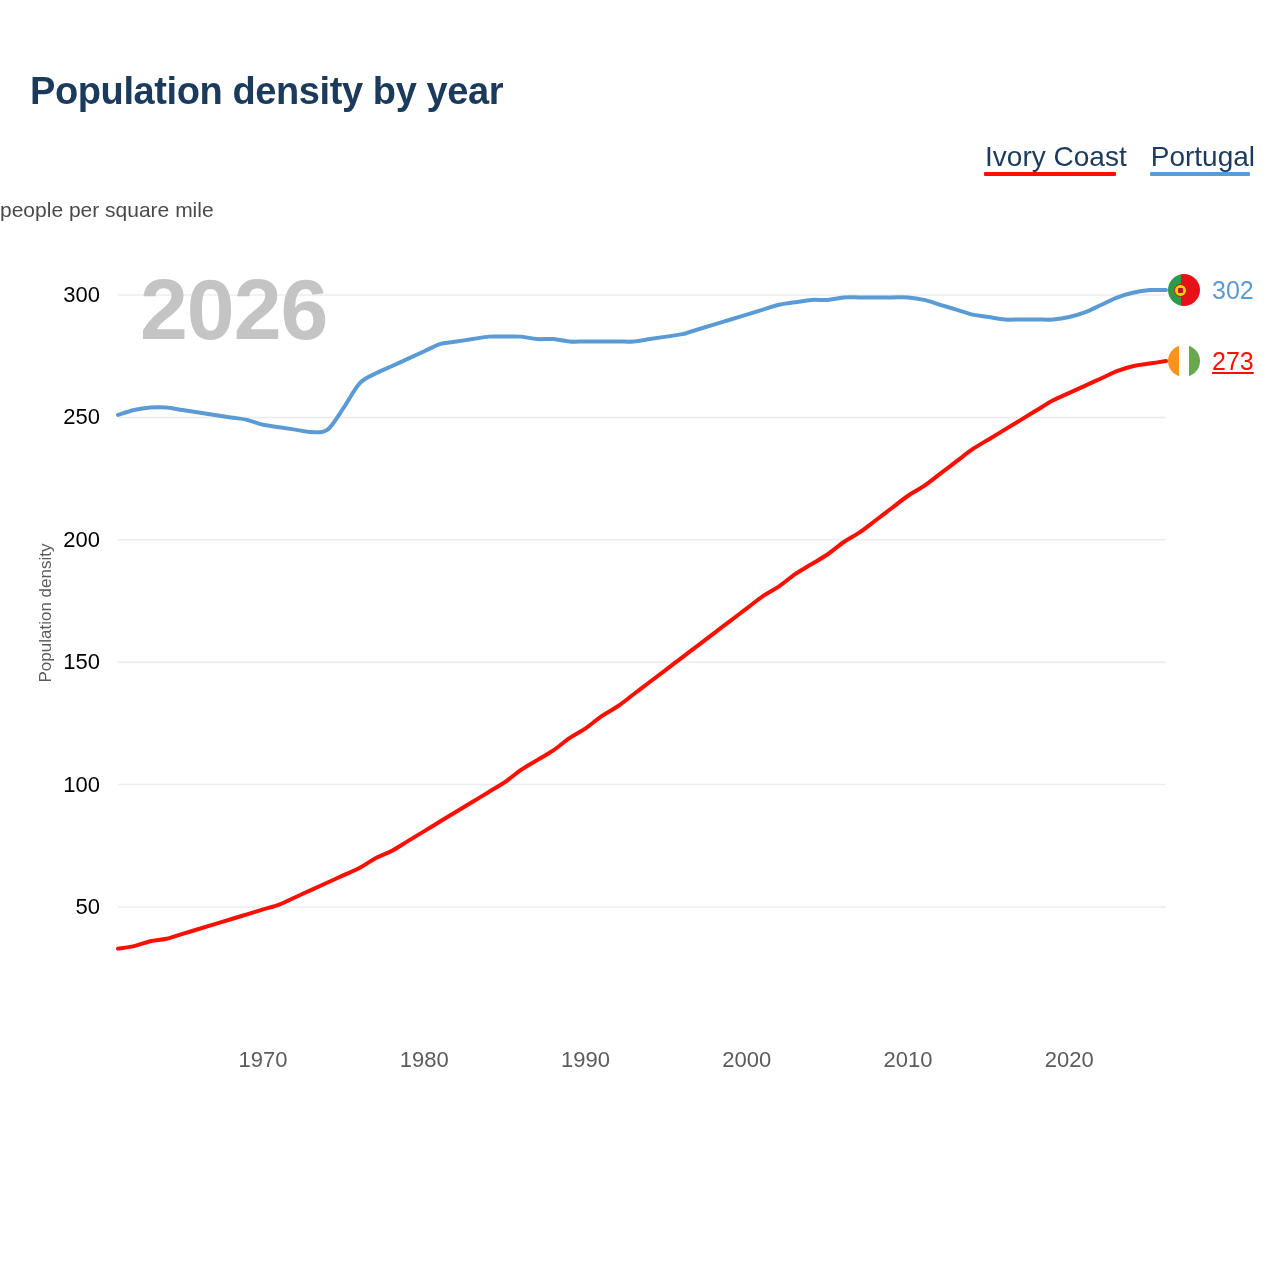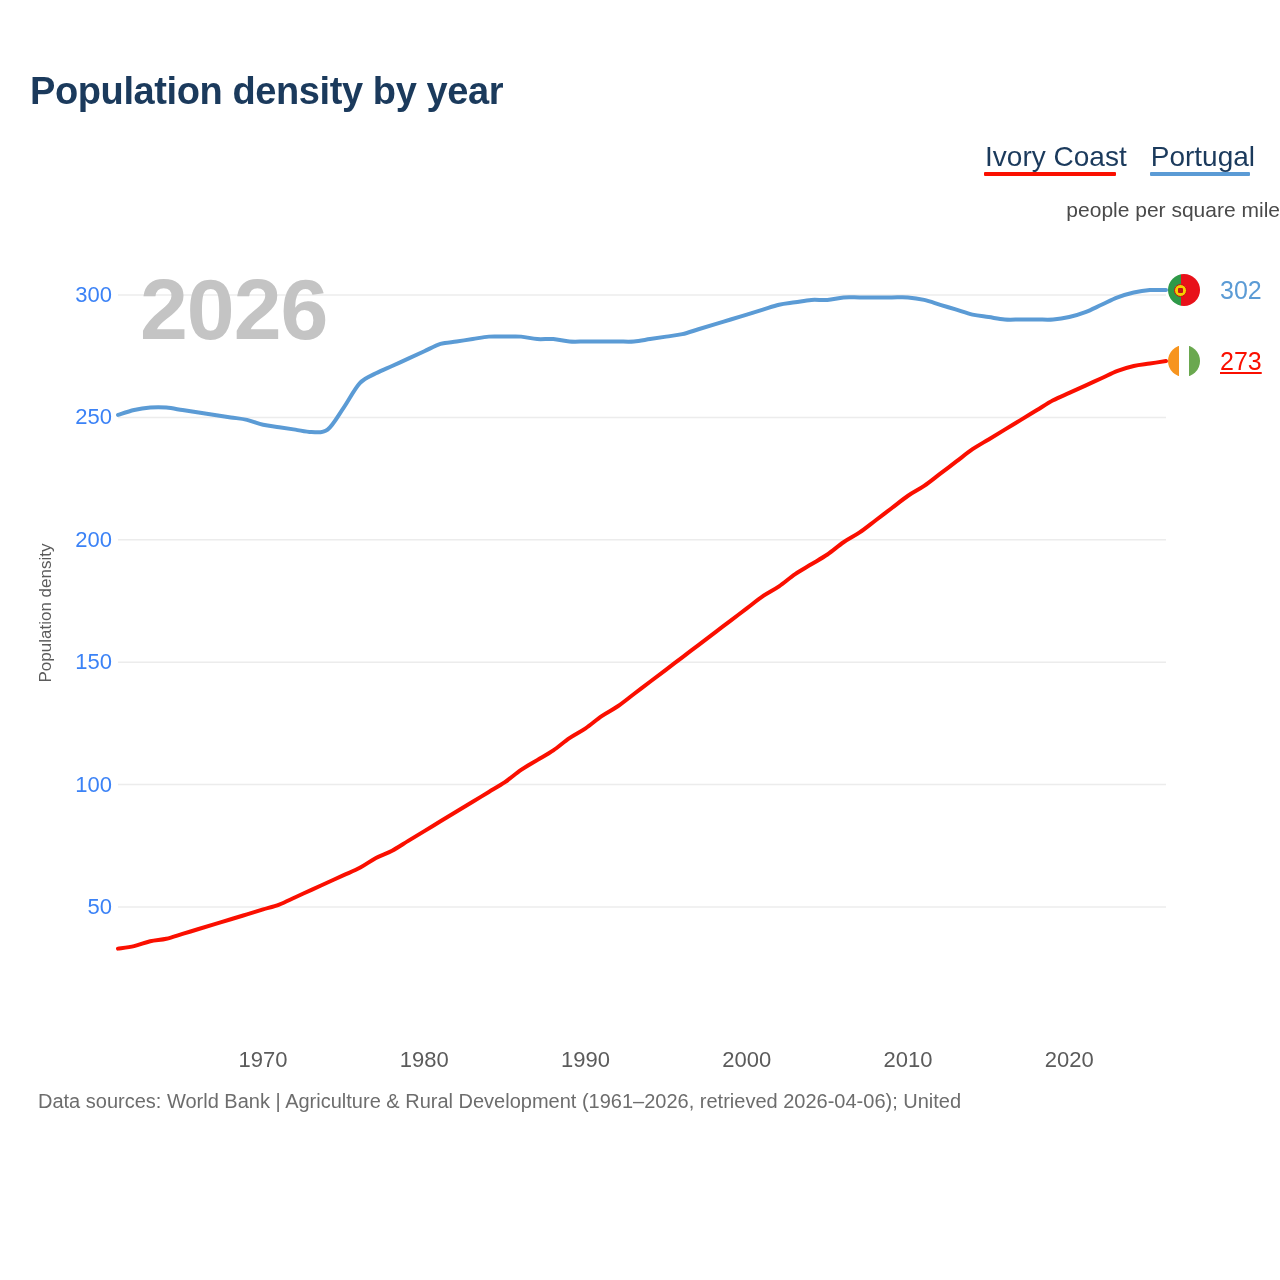--- a/index.html
+++ b/index.html
@@ -60,21 +60,21 @@
     margin-top: 2px;
     border-radius: 1px;
   }
 
   
   .chart-subtitle {
     position: absolute;
     left: 0;
     right: 0;
     top: 198px;
-    text-align: right;
+    text-align: left;
     font-size: 21px;
     color: #4a4a4a;
   }
 
   
   #plot {
     position: absolute;
     left: 0;
     top: 0;
     width: 1091px;
@@ -89,24 +89,24 @@
     font-weight: bold;
     color: #c4c4c4;
     letter-spacing: -1px;
     line-height: 1;
     user-select: none;
   }
 
   
   .y-tick-label {
     position: absolute;
-    right: 0;
+    right: 12px;
     text-align: center;
     font-size: 22px;
-    color: #3b82f6;
+    color: #000000;
     transform: translateY(-50%);
     white-space: nowrap;
   }
   .y-tick-wrap {
     position: absolute;
     left: 30px;
     width: 82px;
   }
   .x-tick-label {
     position: absolute;
@@ -126,21 +126,21 @@
     transform: translate(-50%, -50%) rotate(-90deg);
     transform-origin: center center;
     white-space: nowrap;
   }
 
   
   .end-label {
     position: absolute;
     display: flex;
     align-items: center;
-    gap: 20px;
+    gap: 12px;
     transform: translateY(-50%);
     white-space: nowrap;
   }
   .flag-badge {
     width: 32px;
     height: 32px;
     border-radius: 50%;
     overflow: hidden;
     position: relative;
     flex: 0 0 auto;
@@ -259,16 +259,15 @@
         <span class="flag-badge">
           <span class="flag-ci-orange"></span>
           <span class="flag-ci-white"></span>
           <span class="flag-ci-green"></span>
         </span>
         <span class="end-value" style="color: rgb(250, 15, 0); text-decoration: underline;">273</span>
       </div>
     </div>
 
   <div class="footer">
-    <span class="footer-line">Data sources: World Bank | Agriculture &amp; Rural Development (1961–2026, retrieved 2026-04-06); United</span>
   </div>
 
 </div>
 
 </body></html>

